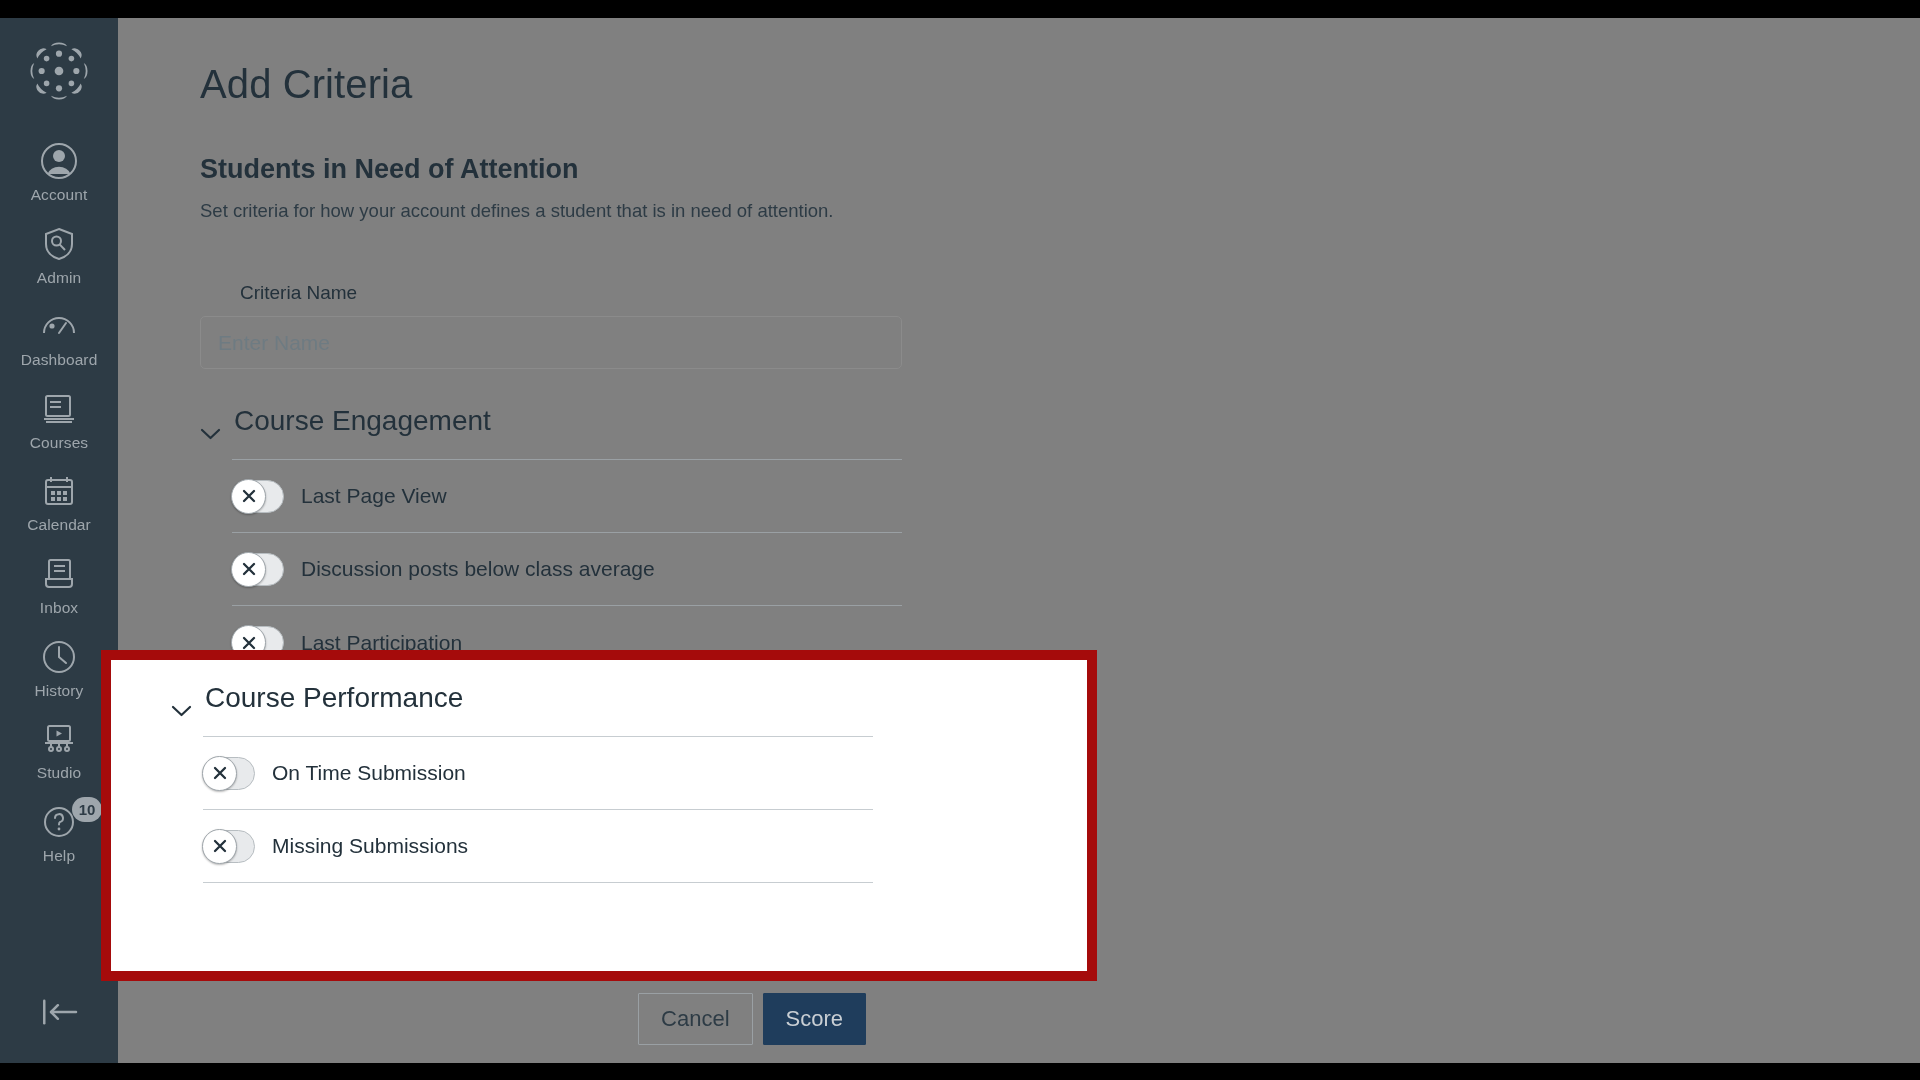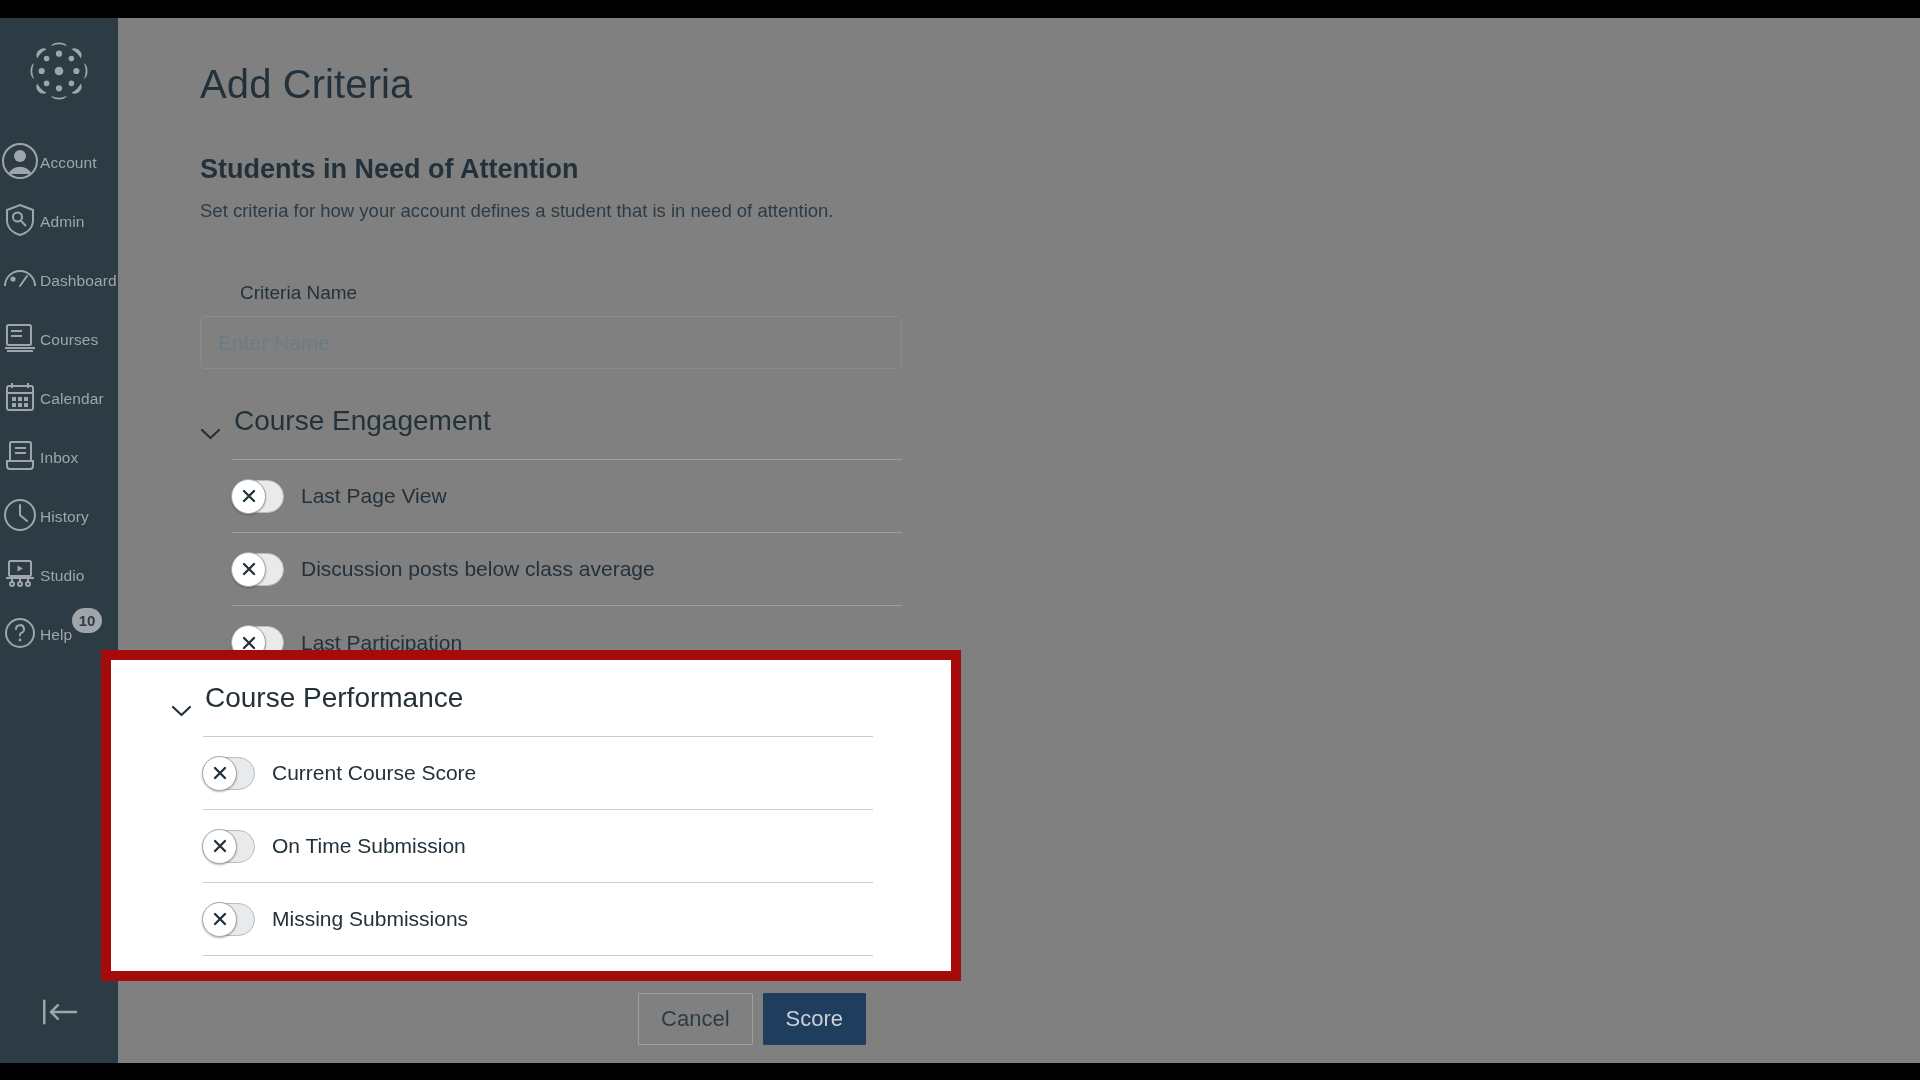--- a/index.html
+++ b/index.html
@@ -25,21 +25,21 @@
     background:#2D3B45;
     flex:0 0 118px;
     display:flex; flex-direction:column;
     align-items:center;
     padding-top:22px;
     position:relative;
   }
   .nav-logo { width:62px; height:62px; margin-bottom:30px; }
   .nav-item {
     width:100%;
-    display:flex; align-items:center;
+    display:flex; flex-direction:column; align-items:center;
     padding:9px 0 10px;
     color:#C7CDD1;
     text-decoration:none;
     position:relative;
   }
   .nav-ico { width:40px; height:40px; display:block; }
   .nav-label {
     font-size:15.5px; line-height:1.2;
     margin-top:5px;
     color:#9EA6AC;
@@ -143,21 +143,21 @@
     border:1px solid #9FA6AB;
     box-shadow:0 1px 2px rgba(0,0,0,.28);
     display:flex; align-items:center; justify-content:center;
   }
   .toggle .knob svg { width:14px; height:14px; }
 
   
   #highlight-wrap {
     position:absolute;
     left:101px; top:632px;
-    width:860px; height:331px;
+    width:996px; height:331px;
     border:10px solid #A50B0B;
     background:#ffffff;
   }
   #highlight-wrap .inner { padding:22px 0 0 60px; }
   #highlight-wrap .group { margin-top:0; }
   #highlight-wrap .rows { border-top:1px solid #C7CDD1; }
   #highlight-wrap .row { border-bottom:1px solid #C7CDD1; }
 
   
   #footer {
@@ -397,30 +397,20 @@
         <div class="group-head">
           <span class="chev">
             <svg viewBox="0 0 21 13" width="21" height="13" fill="none" stroke="#23313B" stroke-width="2.2" stroke-linecap="round" stroke-linejoin="round">
               <path d="M2 3l8.5 8L19 3"></path>
             </svg>
           </span>
           <span>Course Performance</span>
         </div>
         <div class="rows">
 
-          <div class="row">
-            <span class="toggle">
-              <span class="knob">
-                <svg viewBox="0 0 14 14">
-                  <path d="M2 2 12 12M12 2 2 12" stroke="#23313B" stroke-width="2.3" stroke-linecap="round"></path>
-                </svg>
-              </span>
-            </span>
-            <span class="row-label">Current Course Score</span>
-          </div>
 
           <div class="row">
             <span class="toggle">
               <span class="knob">
                 <svg viewBox="0 0 14 14">
                   <path d="M2 2 12 12M12 2 2 12" stroke="#23313B" stroke-width="2.3" stroke-linecap="round"></path>
                 </svg>
               </span>
             </span>
             <span class="row-label">On Time Submission</span>

